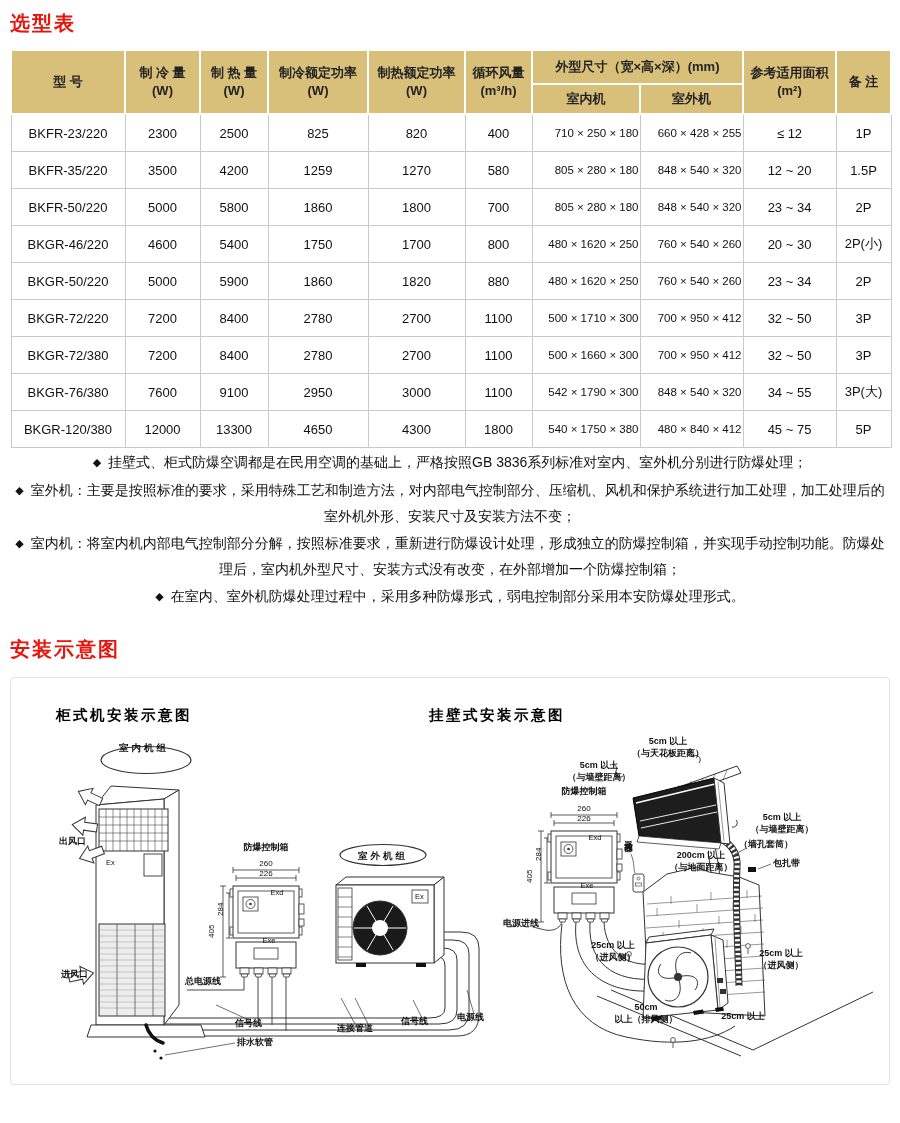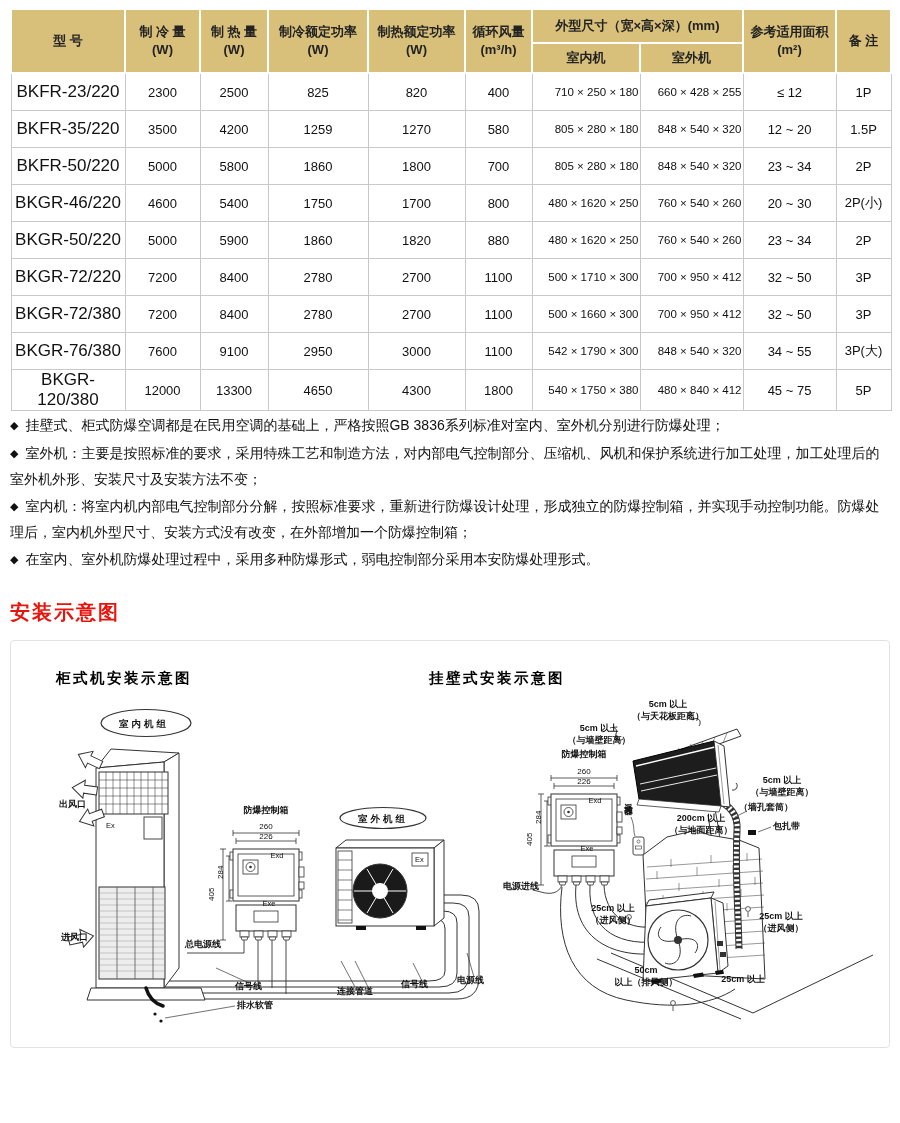--- a/index.html
+++ b/index.html
@@ -7,43 +7,44 @@
   .page{width:880px;padding:8px 10px 6px;position:relative;}
   .sec-title{color:#e8140b;font-size:20px;font-weight:bold;letter-spacing:2px;margin:0;}
   .sec-title.t1{margin:2px 0 12px;}
   .sec-title.t2{margin:30px 0 14px;}
   .sec-title.t3{margin:26px 0 12px;}
   
   table.spec{border-collapse:collapse;width:880px;table-layout:fixed;}
   table.spec th{background:#d8c07a;border:2px solid #fff;font-size:13px;font-weight:bold;color:#222;padding:2px 1px;line-height:1.4;}
   table.spec td{border:1px solid #c9c9c9;text-align:center;font-size:13px;color:#111;height:36px;padding:0 1px;}
   table.spec td.dims{font-size:11.5px;text-align:right;}
-  table.spec td.model{font-size:17px;margin-left:48px;}
+  table.spec td.model{font-size:13px;margin-left:48px;}
   th .unit{font-weight:bold;}
   
-  .bullets{font-size:14px;line-height:25px;color:#111;}
+  .bullets{font-size:14px;line-height:25px;color:#111;text-align:center;}
   .bullet-item{margin:2px 0;}
   .diamond{font-size:11px;margin-right:7px;position:relative;top:-1px;}
   
   .diagram-box{margin-top:14px;border:1px solid #e2e2e2;border-radius:4px;height:406px;position:relative;background:#fff;overflow:hidden;}
   .diagram-box svg{position:absolute;left:0;top:0;}
   .dtitle{position:absolute;font-size:14.5px;font-weight:bold;color:#000;letter-spacing:2.5px;white-space:nowrap;}
   .dlabel{position:absolute;font-size:9px;font-weight:bold;color:#111;line-height:1.3;white-space:nowrap;}
   .dlabel.c{text-align:center;white-space:normal;}
   .dlabel.dim{font-size:8px;font-weight:normal;text-align:center;}
   .dlabel.ex{font-size:7.5px;font-weight:normal;}
   .dlabel.rot{transform:rotate(-90deg);transform-origin:center;width:22px;text-align:center;}
   .dlabel.oval{font-size:9.5px;letter-spacing:3px;text-align:center;}
   .dlabel.vert{writing-mode:vertical-rl;letter-spacing:2px;font-size:8.5px;}
 </style>
 </head>
 <body>
 
 <div class="page">
 
+  <h2 class="sec-title t1">选型表</h2>
 
   <table class="spec">
     <colgroup>
       <col style="width:114px">
         <col style="width:75px">
         <col style="width:68px">
         <col style="width:100px">
         <col style="width:97px">
       <col style="width:67px">
         <col style="width:108px">
@@ -355,21 +356,21 @@
         <rect x="622" y="196" width="11" height="18" rx="2" fill="#fff" stroke="#333" stroke-width="0.9"></rect>
         <circle cx="627.5" cy="200.5" r="1.5" fill="none" stroke="#333" stroke-width="0.6"></circle>
         <rect x="624.5" y="205" width="6" height="3" fill="none" stroke="#333" stroke-width="0.6"></rect>
 
         <use href="#cbox" xlink:href="#cbox" x="540" y="153"></use>
         <path d="M551,244C548,252 540,254 530,251L522,249" fill="none" stroke="#333" stroke-width="0.9"></path>
       </g>
     </svg>
 
     <div class="dtitle" style="left:45px;top:28px">柜式机安装示意图</div>
-    <div class="dlabel oval" style="left:91px;top:77px;width:84px">室内机组</div>
+    <div class="dlabel oval" style="left:91px;top:64px;width:84px">室内机组</div>
     <div class="dlabel" style="left:48px;top:158px">出风口</div>
     <div class="dlabel ex" style="left:95px;top:180px">Ex</div>
     <div class="dlabel" style="left:50px;top:291px">进风口</div>
     <div class="dlabel" style="left:219px;top:164px;width:72px;text-align:center">防爆控制箱</div>
     <div class="dlabel dim" style="left:222px;top:181px;width:66px">260</div>
     <div class="dlabel dim" style="left:222px;top:191px;width:66px">226</div>
     <div class="dlabel dim rot" style="left:190px;top:248px">405</div>
     <div class="dlabel dim rot" style="left:199px;top:226px">284</div>
     <div class="dlabel ex" style="left:244px;top:210px;width:44px;text-align:center">Exd</div>
     <div class="dlabel ex" style="left:236px;top:258px;width:44px;text-align:center">Exe</div>

